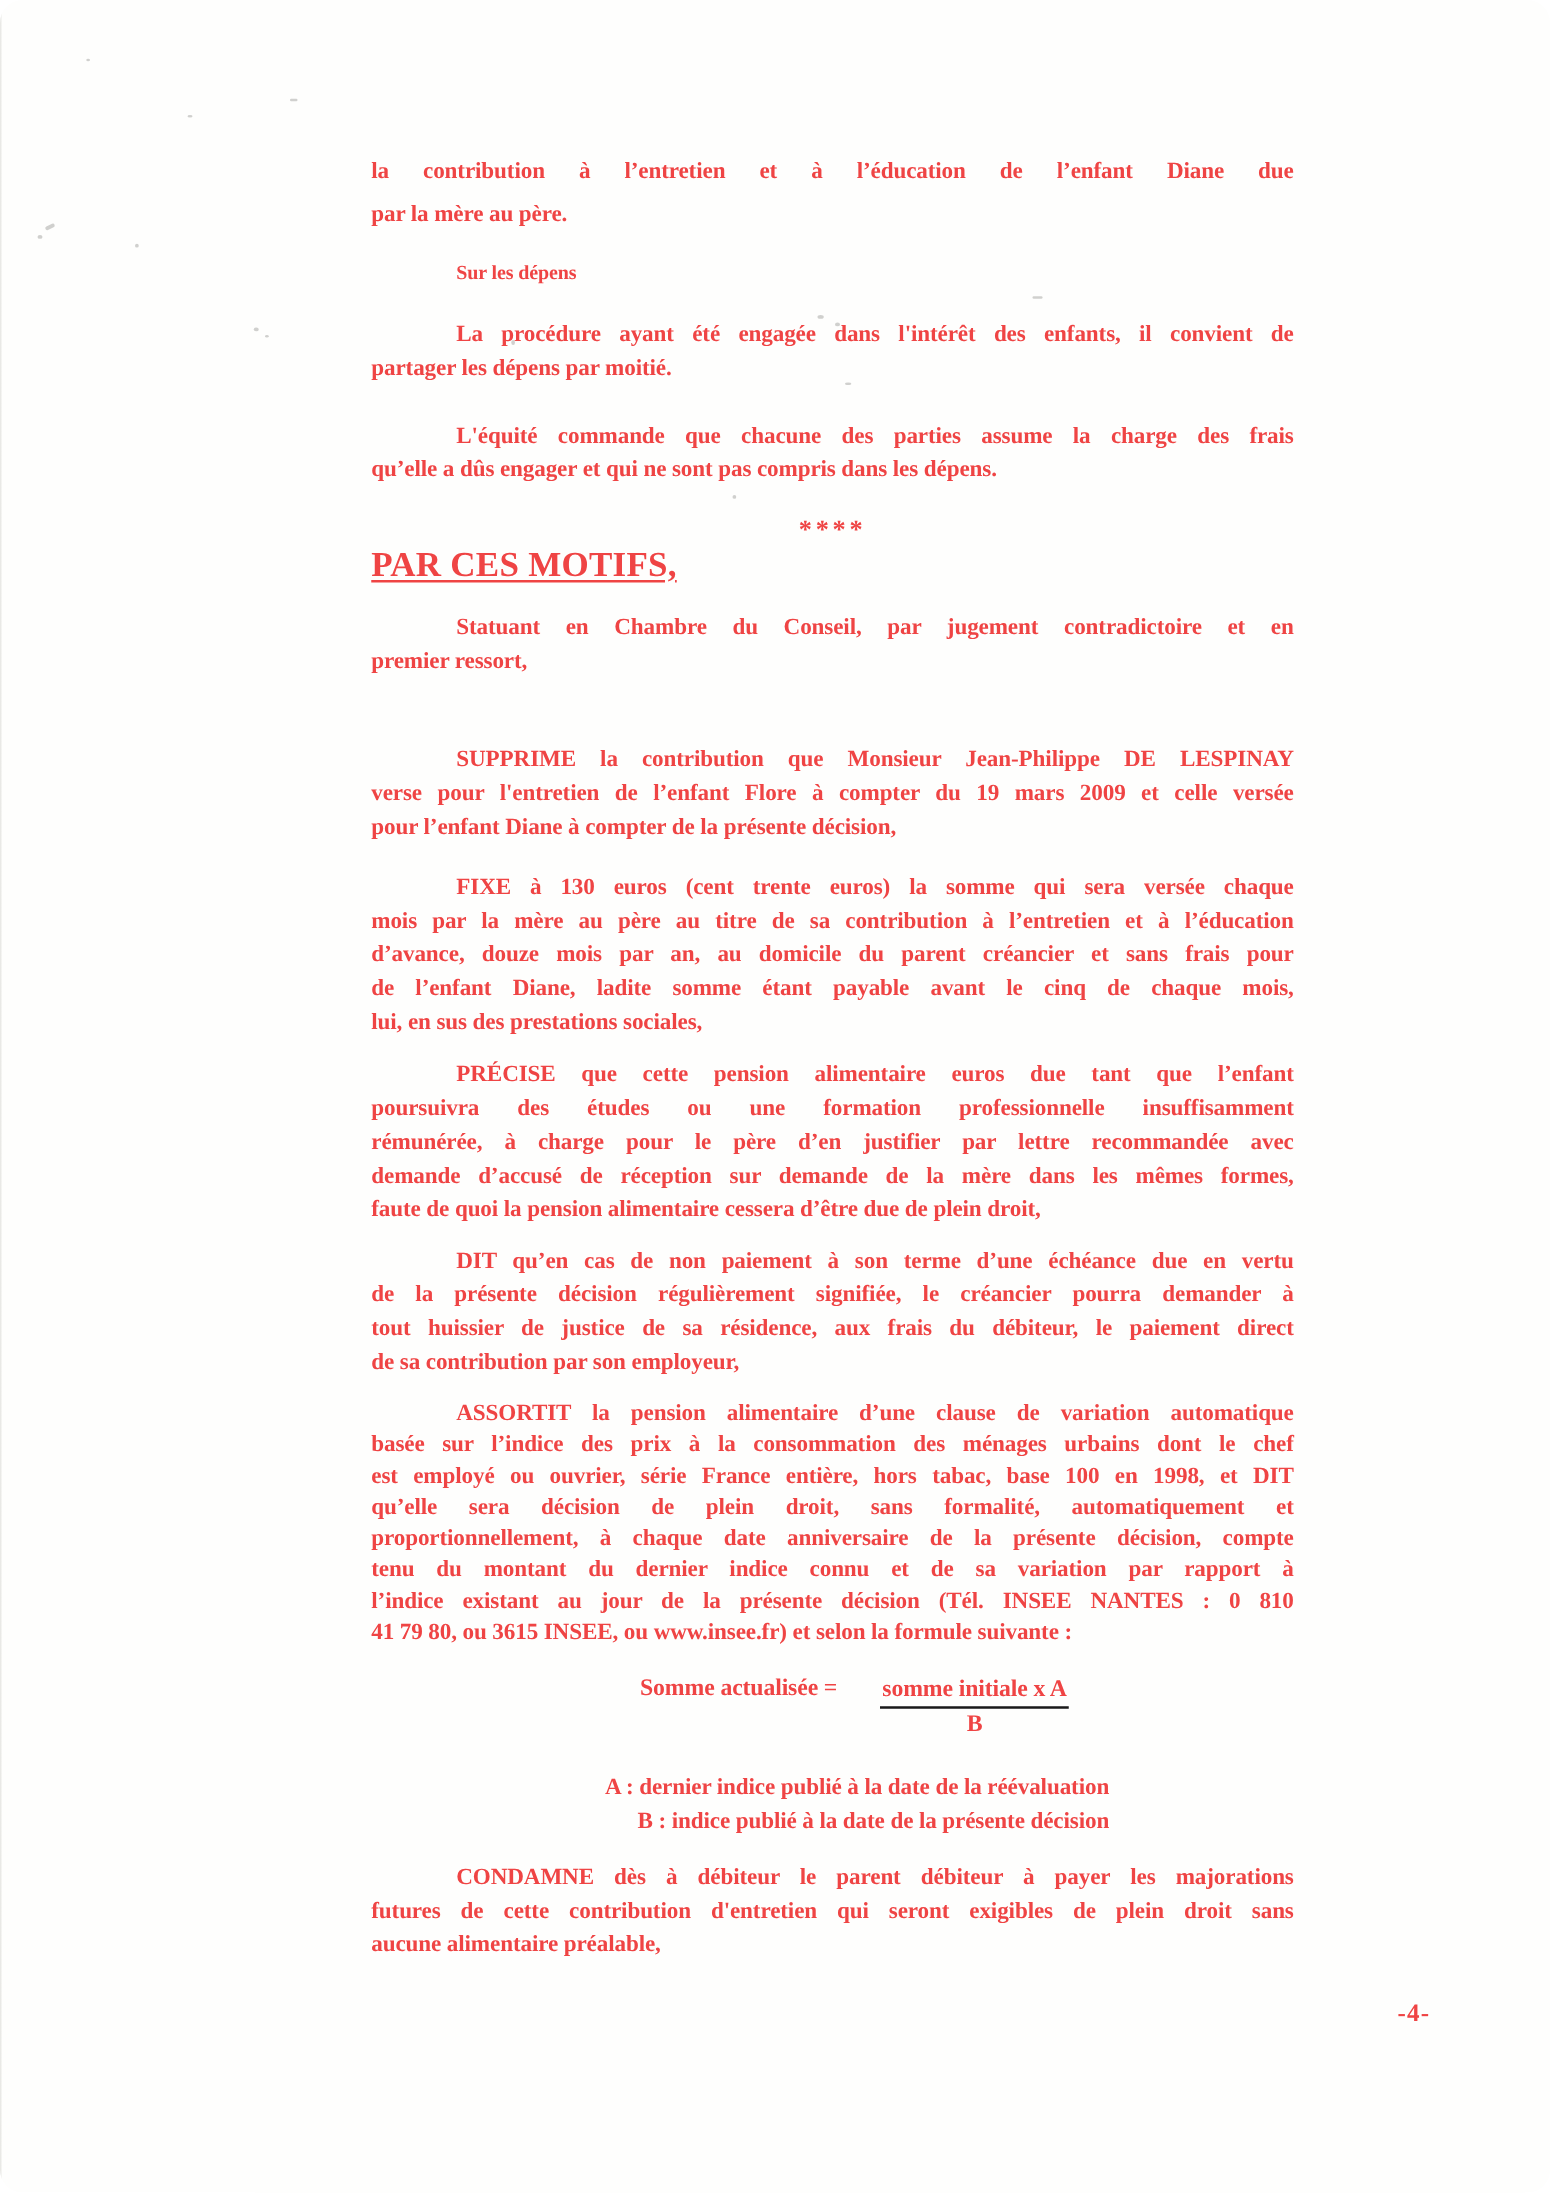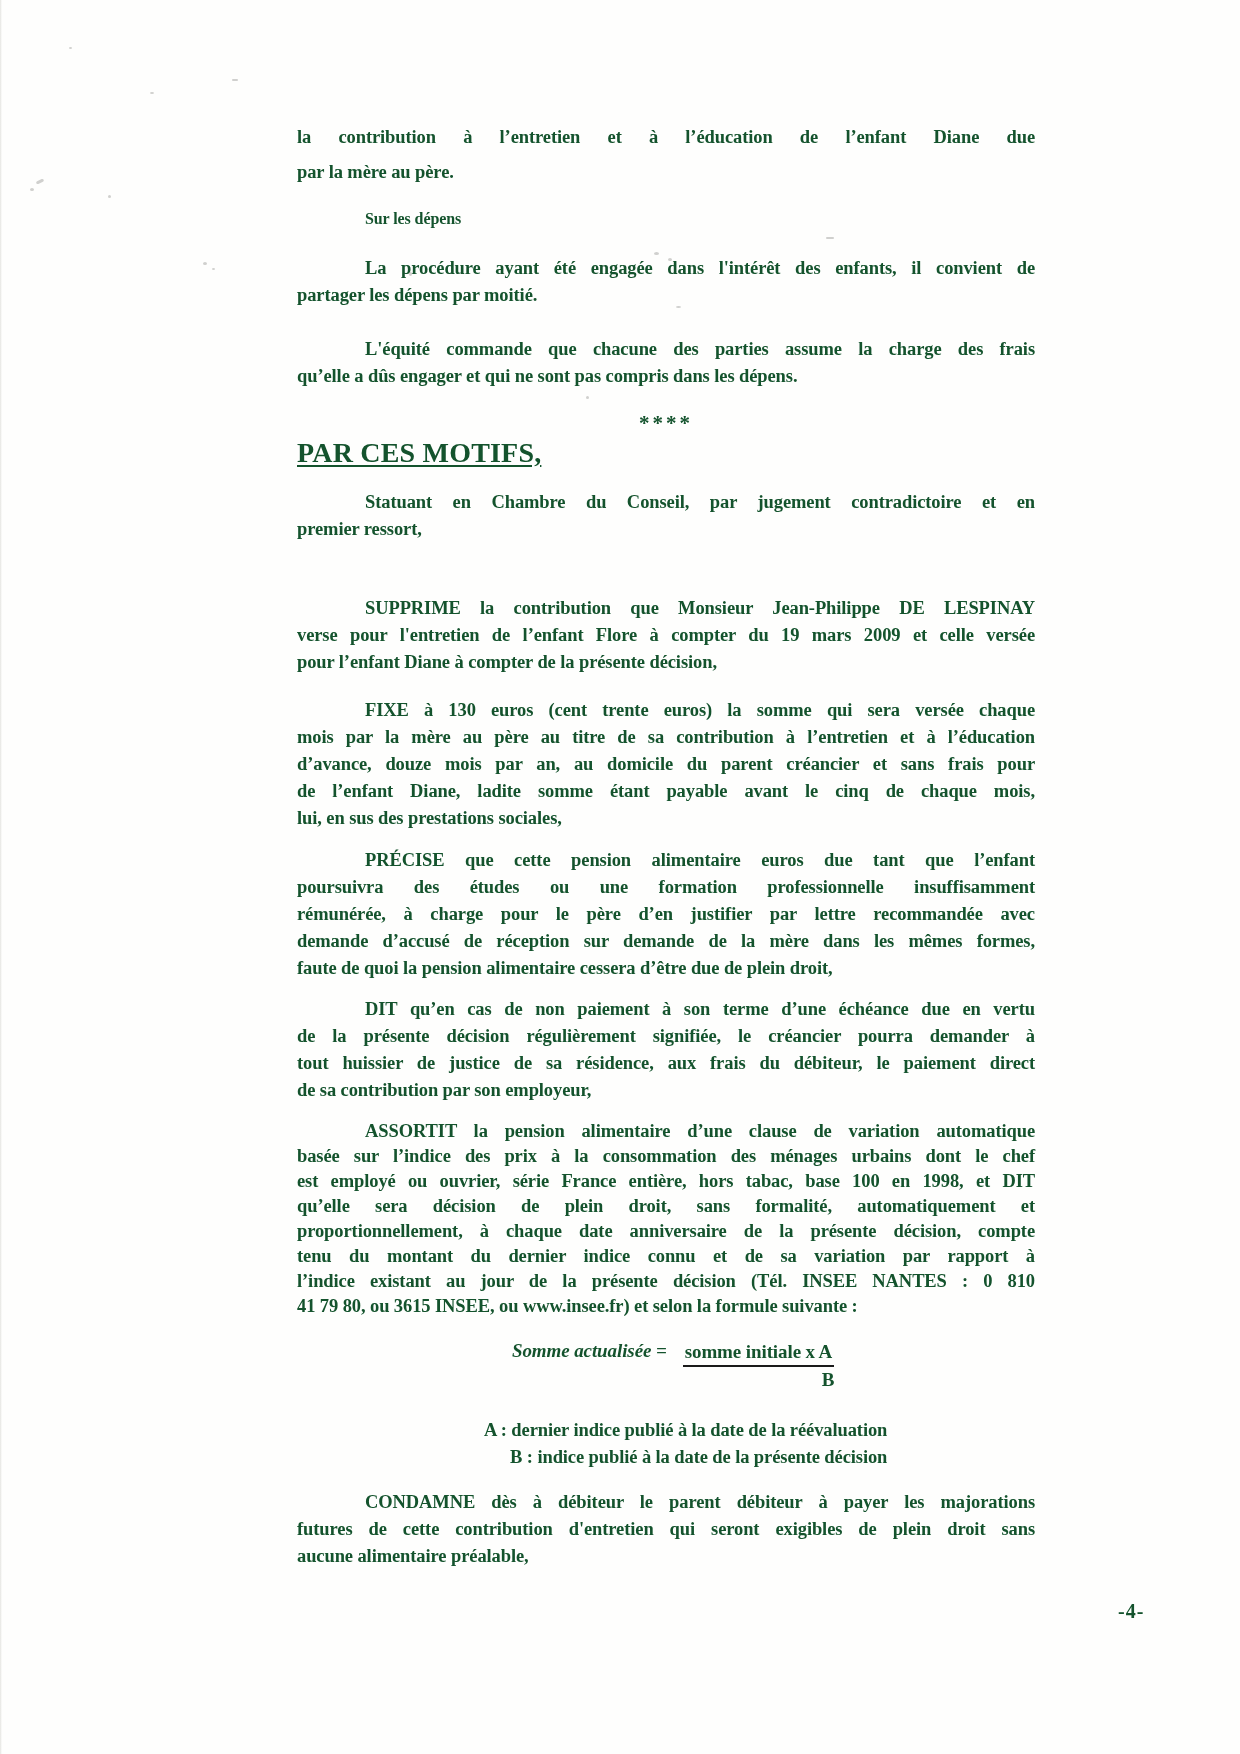--- a/index.html
+++ b/index.html
@@ -3,23 +3,24 @@
 <meta charset="utf-8">
 <style>
   html,body{margin:0;padding:0;background:#ffffff;}
   .page{
     position:relative;
     width:1240px;height:1754px;
     background:#fefefd;
     overflow:hidden;
     font-family:"Liberation Serif","DejaVu Serif",serif;
     font-weight:bold;
-    color:#14532d;
+    color:#ef4444;
     font-size:18.5px;
     letter-spacing:-0.1px;
+    border-radius:18px;
   }
   .scan-edge{
     position:absolute;left:0;top:0;width:2px;height:100%;
     background:linear-gradient(to right,#d9d9d4,rgba(255,255,255,0));
     opacity:.7;
   }
   .block{position:absolute;left:297px;width:738px;}
   .line{display:block;}
   .jus{text-align:justify;text-align-last:justify;-moz-text-align-last:justify;}
   .left{text-align:left;text-align-last:left;}
@@ -36,22 +37,22 @@
     font-size:28px;line-height:26px;
     text-decoration:underline;
     text-underline-offset:3px;
     letter-spacing:0.2px;
   }
   .separator{
     position:absolute;left:297px;width:738px;
     text-align:center;font-size:21px;letter-spacing:3px;line-height:22px;
   }
   .formula{position:absolute;left:512px;font-size:19px;white-space:nowrap;}
-  .f-lhs{margin-right:16px;font-style:italic;}
-  .f-frac{display:inline-block;vertical-align:top;text-align:right;}
+  .f-lhs{margin-right:2px;}
+  .f-frac{display:inline-block;vertical-align:top;text-align:center;margin-left:32px;}
   .f-num{display:block;border-bottom:2px solid #1a1a1a;padding:0 2px 1px 2px;line-height:24px;}
   .f-den{display:block;line-height:26px;}
   .defs{position:absolute;left:484px;text-align:right;}
   .defs .line{line-height:27px;height:27px;}
   .page-number{
     position:absolute;left:1118px;top:1600px;
     font-size:20px;letter-spacing:1px;
   }
   .speck{position:absolute;background:#9a9a94;border-radius:50%;opacity:.45;}
 </style>

